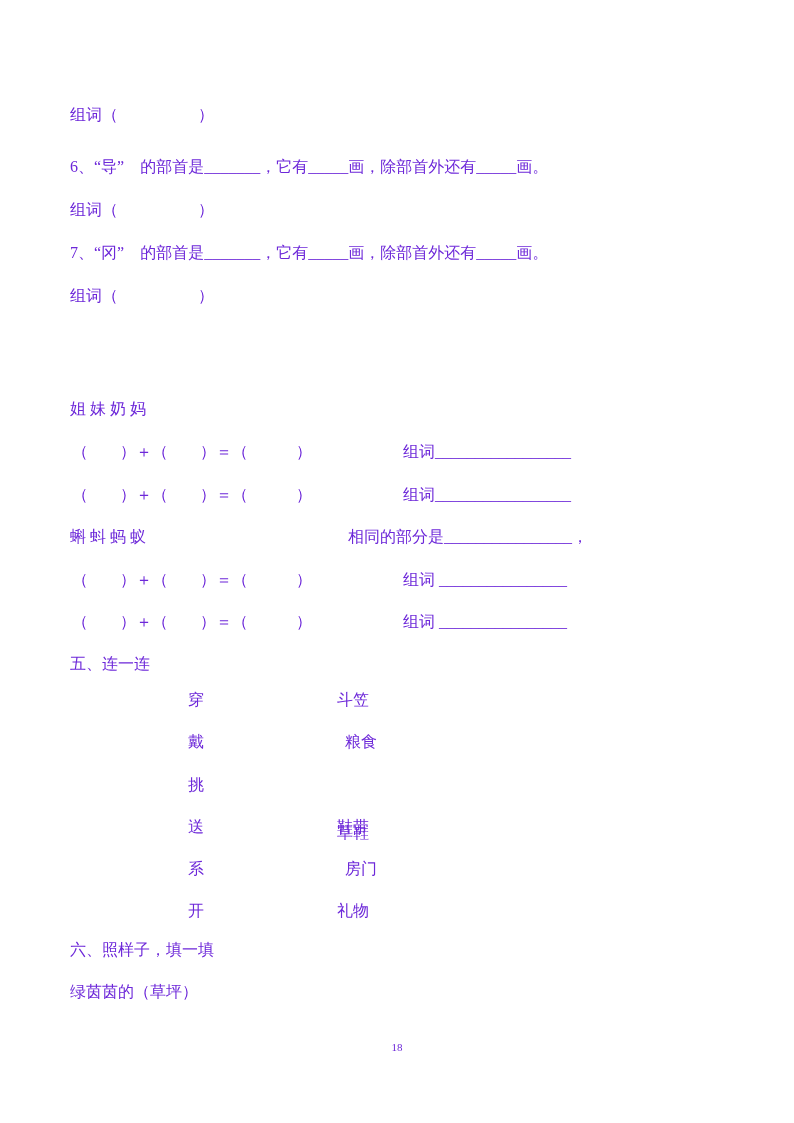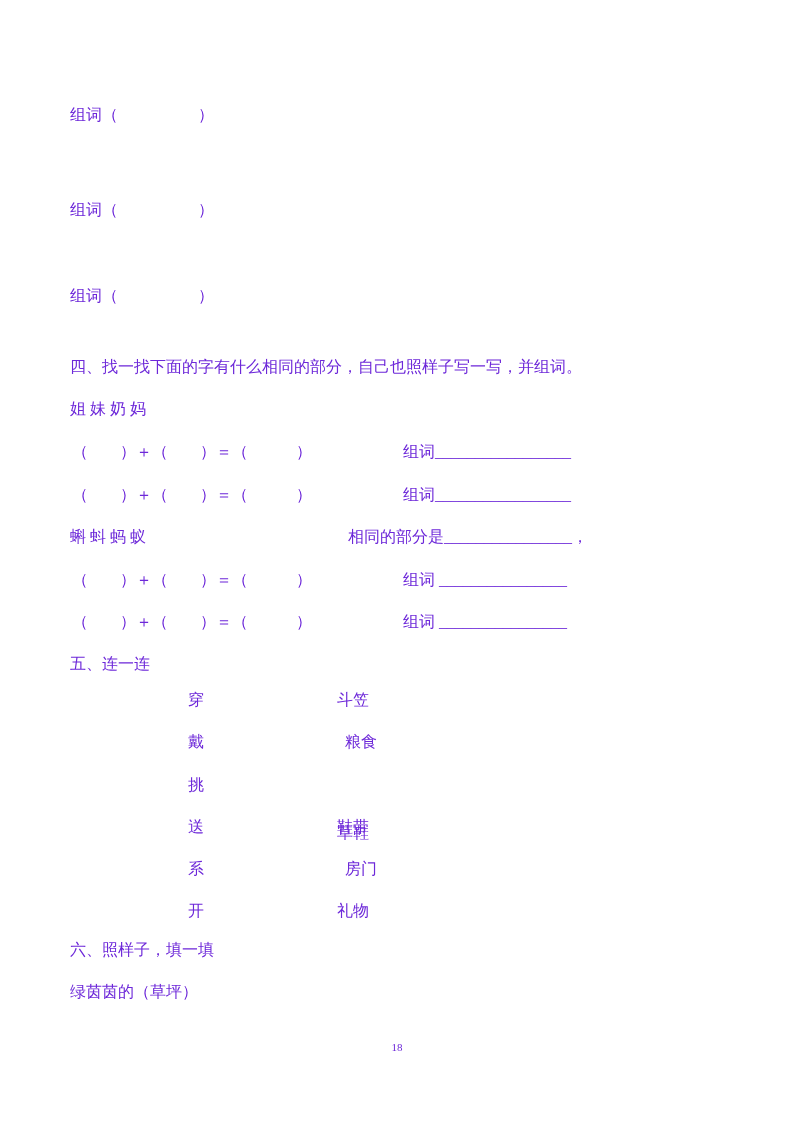--- a/index.html
+++ b/index.html
@@ -28,24 +28,25 @@
     font-size: 11px;
     line-height: 1.15;
   }
 </style>
 </head>
 <body>
 
 <div class="page">
 
   <div class="ln" style="top:106px; left:70px;">组词（　　　　　）</div>
+  <div class="ln" style="top:158px; left:70px;">6、“导”　的部首是_______，它有_____画，除部首外还有_____画。</div>
   <div class="ln" style="top:201px; left:70px;">组词（　　　　　）</div>
+  <div class="ln" style="top:244px; left:70px;">7、“冈”　的部首是_______，它有_____画，除部首外还有_____画。</div>
   <div class="ln" style="top:287px; left:70px;">组词（　　　　　）</div>
 
-  <div class="ln" style="top:358px; left:70px;">四、找一找下面的字有什么相同的部分，自己也照样子写一写，并组词。</div>
 
   <div class="ln" style="top:400px; left:70px;">姐 妹 奶 妈</div>
 
   <div class="ln" style="top:443px; left:72px;">（　　）＋（　　）＝（　　　）</div>
   <div class="ln" style="top:443px; left:403px;">组词_________________</div>
   <div class="ln" style="top:486px; left:72px;">（　　）＋（　　）＝（　　　）</div>
   <div class="ln" style="top:486px; left:403px;">组词_________________</div>
 
   <div class="ln" style="top:528px; left:70px;">蝌 蚪 蚂 蚁</div>
   <div class="ln" style="top:528px; left:348px;">相同的部分是________________，</div>

